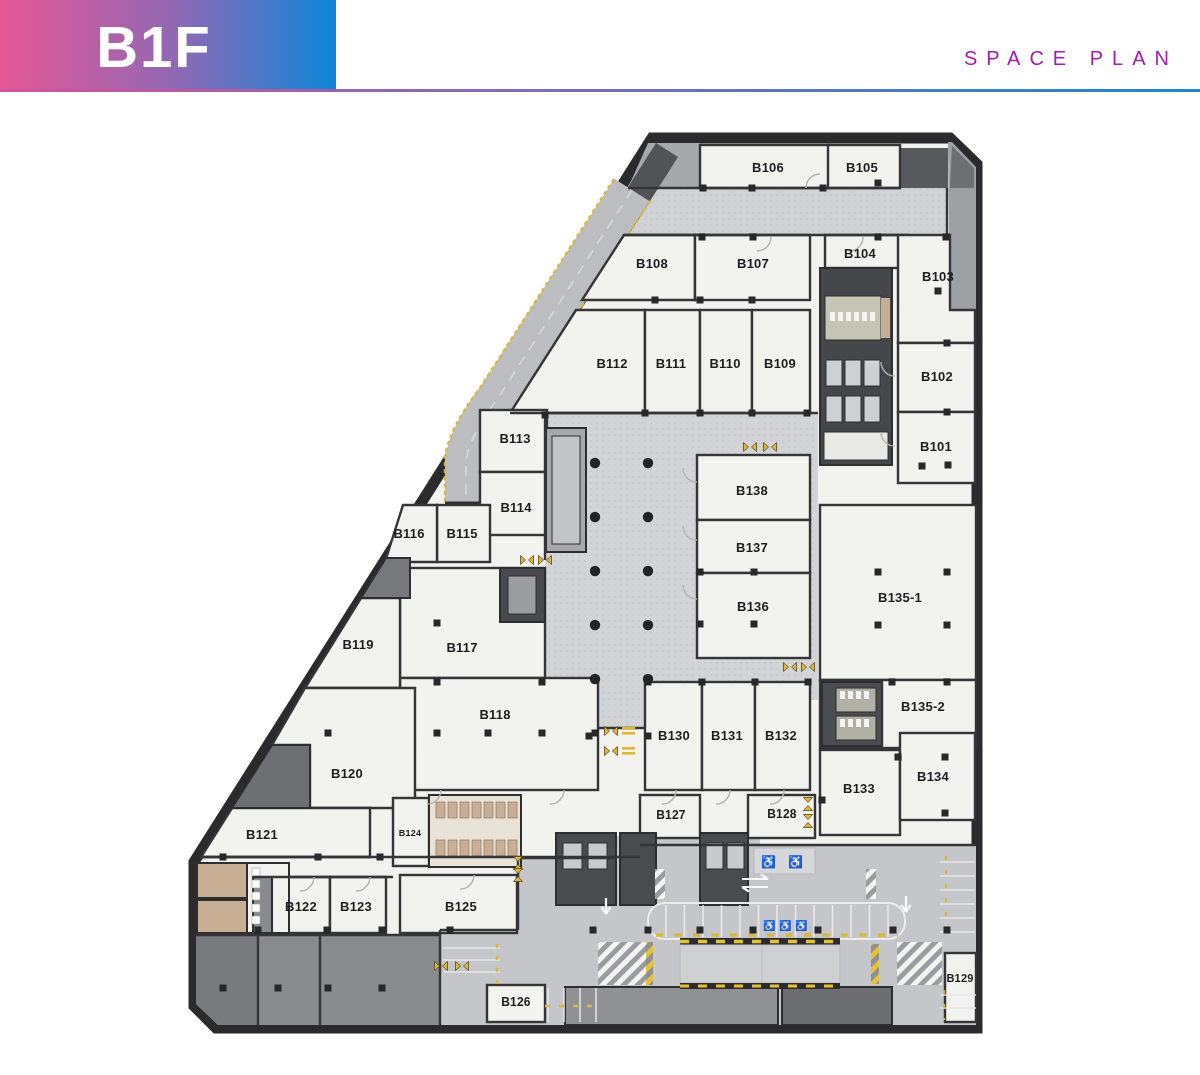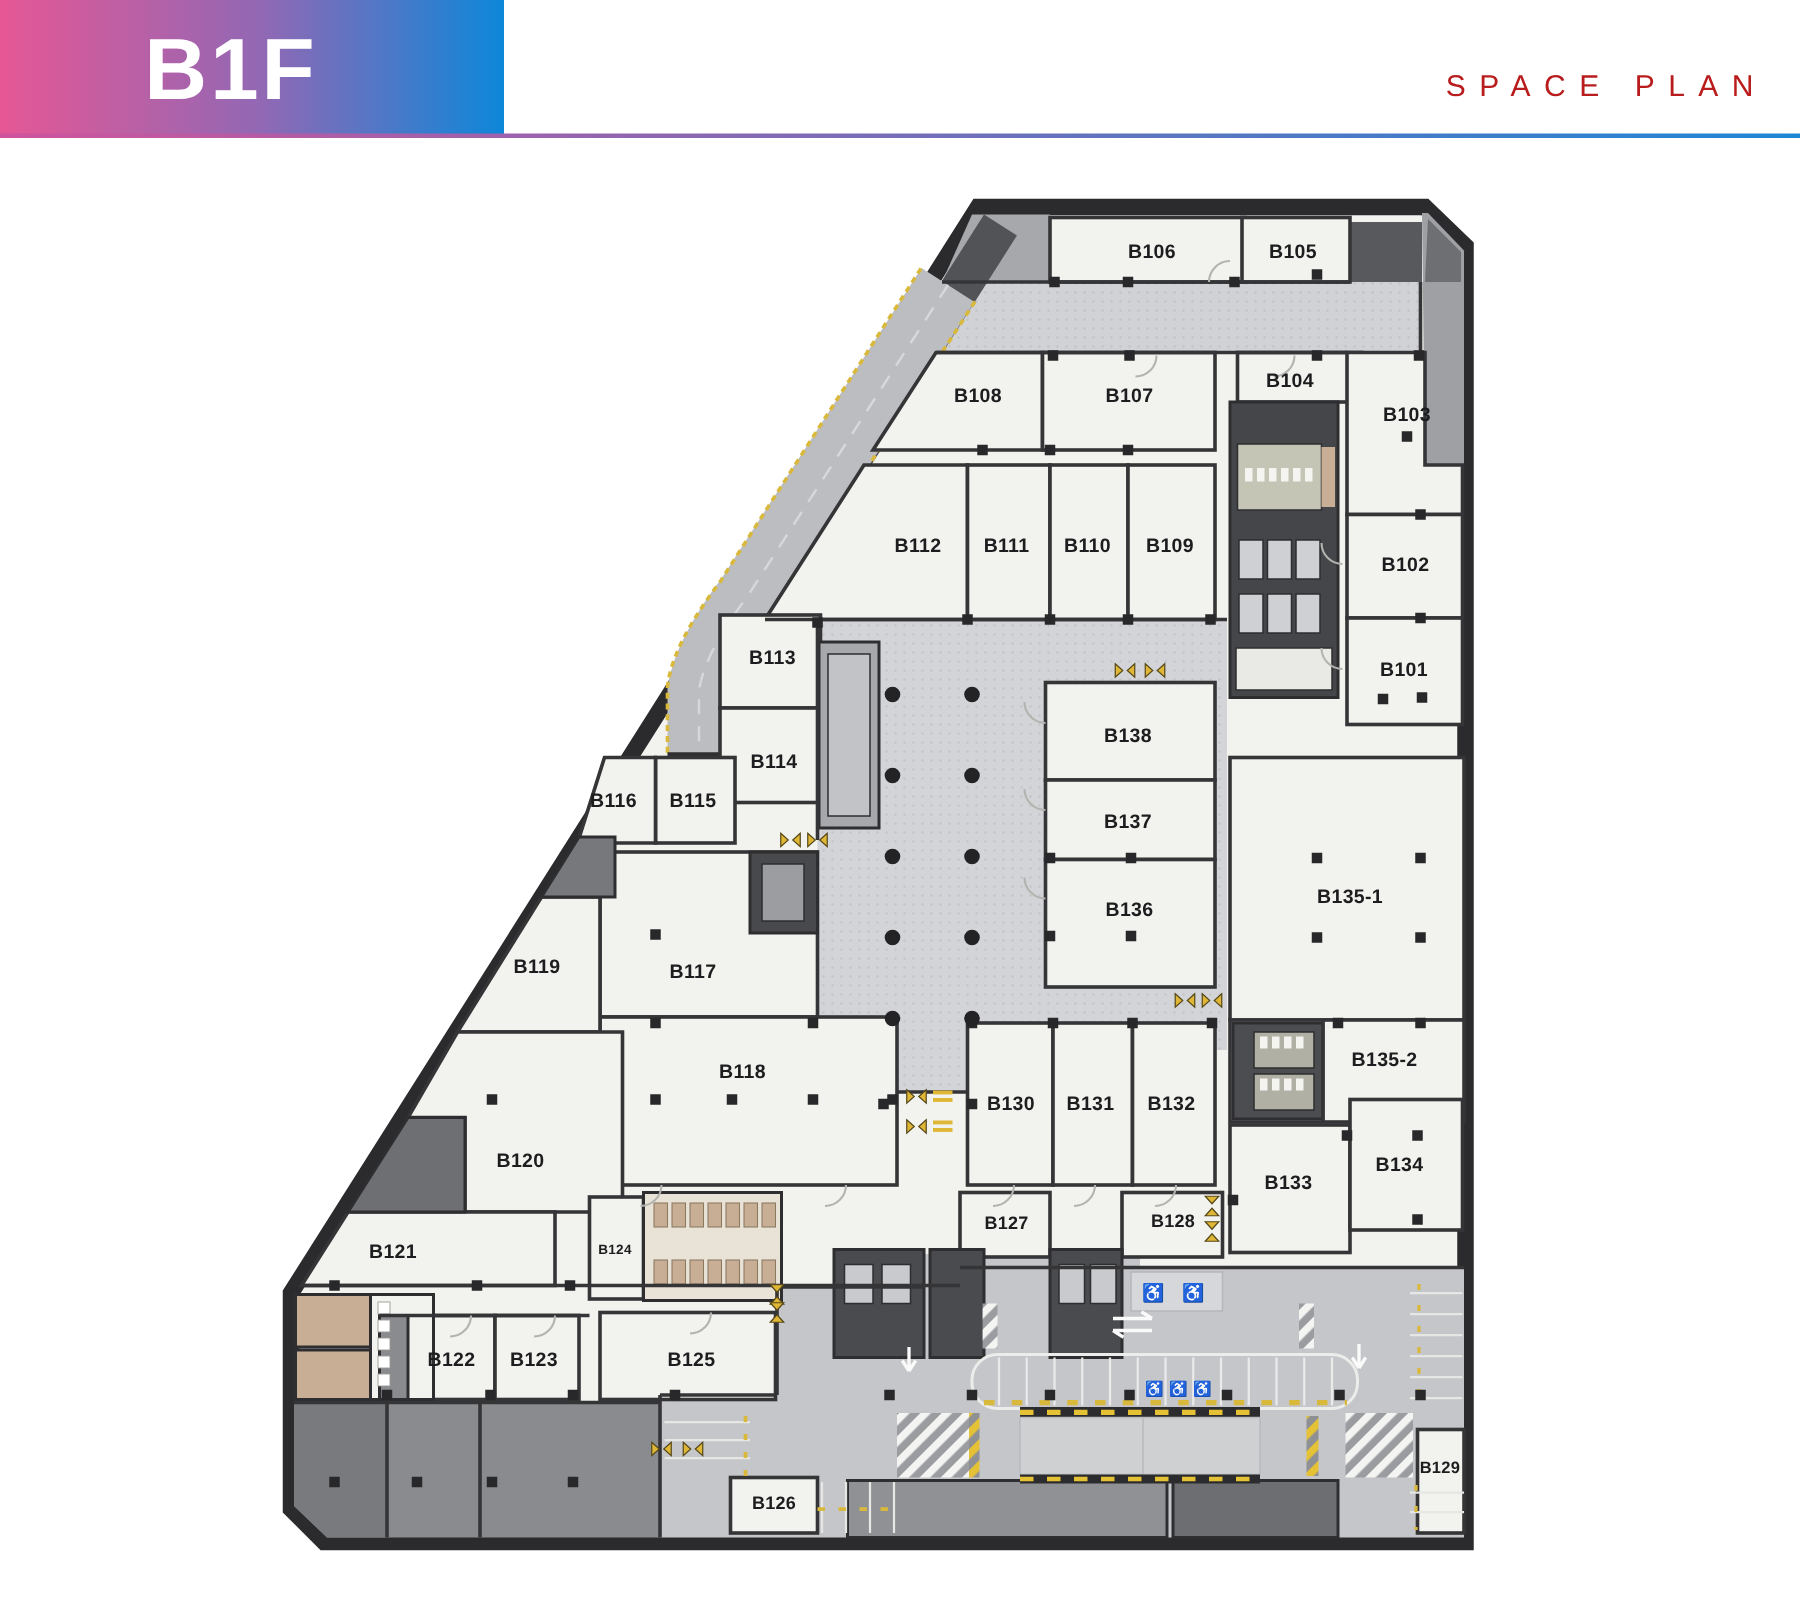--- a/index.html
+++ b/index.html
@@ -17,21 +17,21 @@
 </style>
 </head>
 <body>
 
 <div class="stage">
 
   <div class="floor-badge" style="background: linear-gradient(90deg, rgb(230, 87, 149), rgb(145, 104, 180) 52%, rgb(13, 135, 217));">
     <span>B1F</span>
   </div>
   <div class="header-rule" style="background: linear-gradient(90deg, rgb(207, 84, 156), rgb(29, 135, 213));"></div>
-  <div class="space-plan" style="color: #b91c1c;">SPACE PLAN</div>
+  <div class="space-plan" style="color: #a21caf;">SPACE PLAN</div>
 
   <svg id="plan-svg" class="plan" width="1200" height="1075" viewBox="0 0 1200 1075">
     <defs>
       <pattern id="dotTex" width="6" height="6" patternUnits="userSpaceOnUse">
         <rect width="6" height="6" fill="#d3d4d7"></rect>
           <circle cx="3" cy="3" r="0.8" fill="#c4c5c9"></circle>
       </pattern>
       <pattern id="dotTexLight" width="6" height="6" patternUnits="userSpaceOnUse">
         <rect width="6" height="6" fill="#d0d2d5"></rect>
           <circle cx="3" cy="3" r="0.8" fill="#c1c3c7"></circle>

